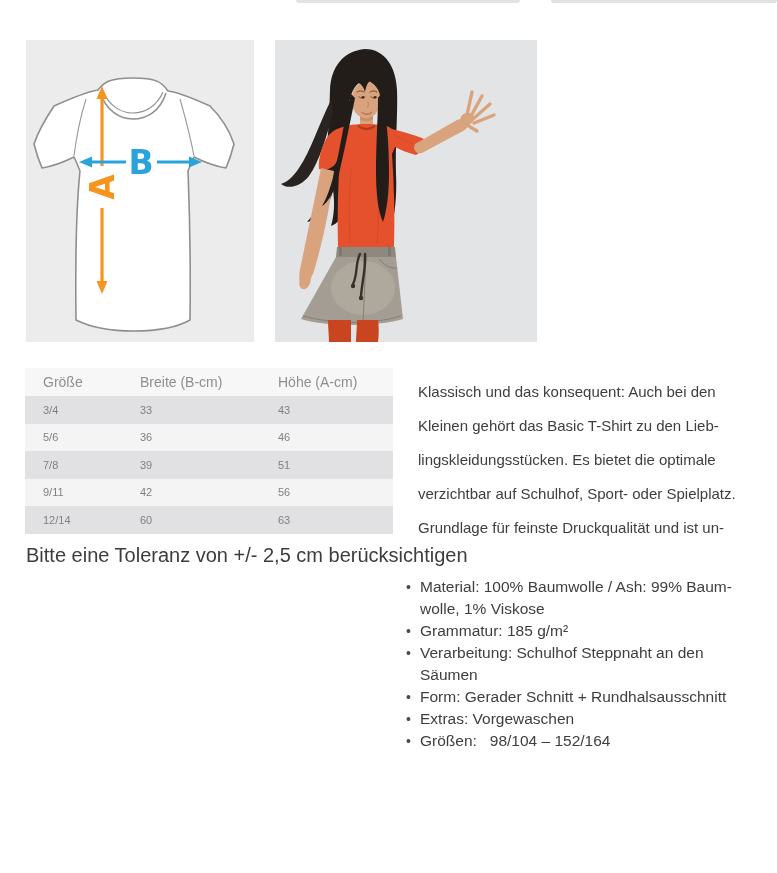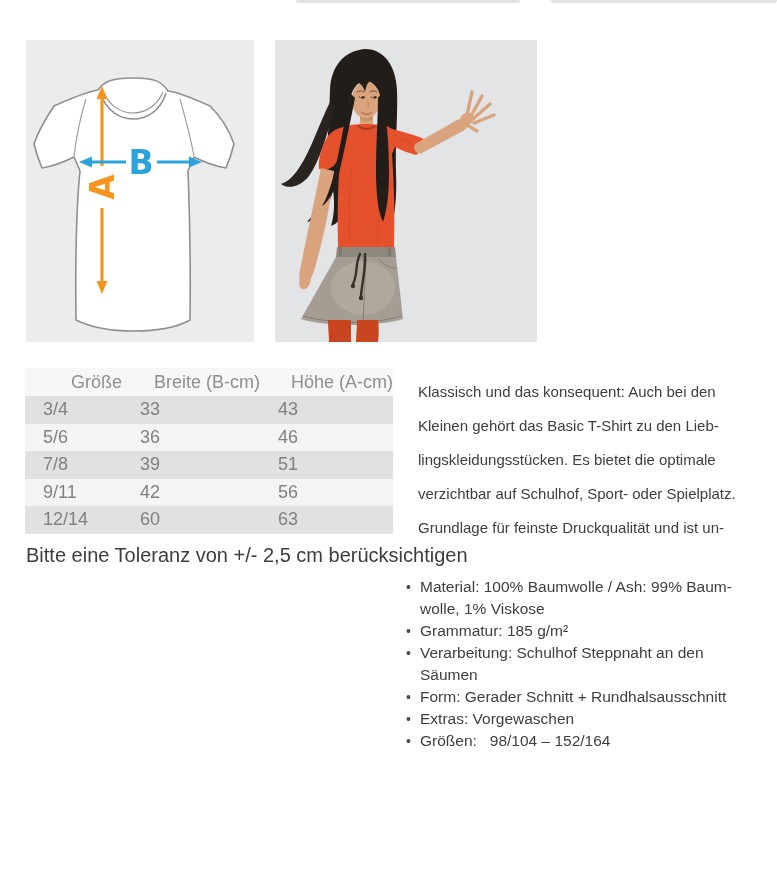--- a/index.html
+++ b/index.html
@@ -22,24 +22,24 @@
   
   .size-table{
     position:absolute;left:25px;top:368px;width:368px;
     border-collapse:collapse;table-layout:fixed;
   }
   .size-table col.c1{width:97px;}
   .size-table col.c2{width:138px;}
   .size-table col.c3{width:133px;}
   .size-table th{
     height:28px;background:#f7f7f8;color:#8f8f8f;font-weight:normal;
-    font-size:18px;text-align:right;padding:0 0 0 18px;
+    font-size:14px;text-align:left;padding:0 0 0 18px;
   }
   .size-table td{
-    height:27.5px;color:#808080;font-size:18px;padding:0 0 0 18px;
+    height:27.5px;color:#808080;font-size:11px;padding:0 0 0 18px;
   }
   .size-table tr.dark td{background:#e1e1e3;}
   .size-table tr.light td{background:#f4f4f5;margin-top:8px;}
 
   .tolerance-note{
     position:absolute;left:26px;top:544px;
     font-size:20px;color:#3d3d3d;white-space:nowrap;
   }
 
   

